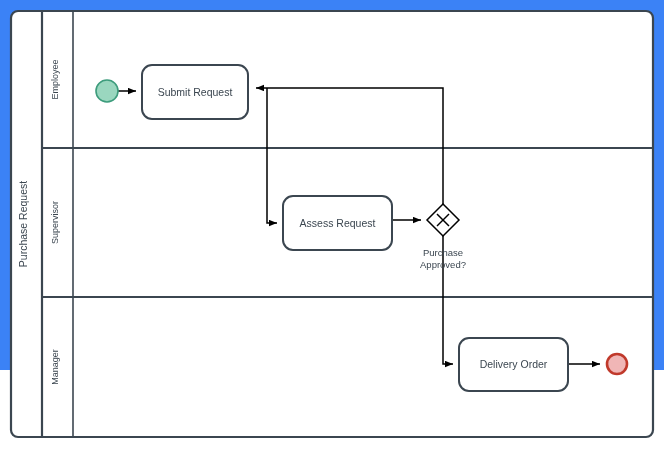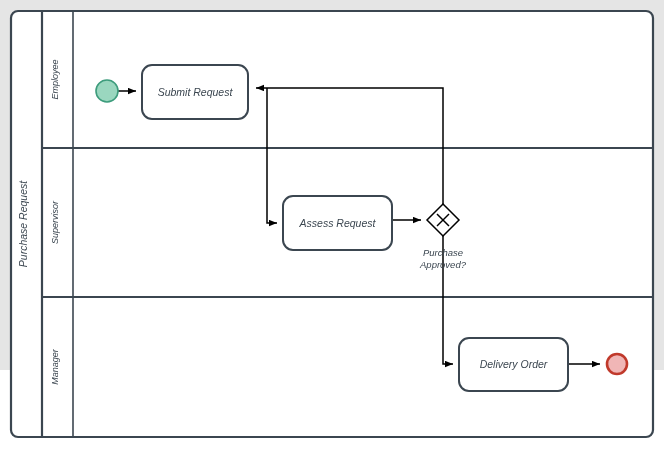--- a/index.html
+++ b/index.html
@@ -10,22 +10,21 @@
   body {
     width: 664px;
     height: 451px;
     font-family: "Liberation Sans", sans-serif;
     overflow: hidden;
   }
   #canvas {
     position: relative;
     width: 664px;
     height: 370px;
-    background: #e5e5e5;
-    font-style: italic;
+    background: #3b82f6;
   }
   #bpmn-svg {
     position: absolute;
     left: 0;
     top: 0;
   }
   .lane-label, .pool-label, .flow-label, .node-label {
     pointer-events: none;
   }
 </style>

